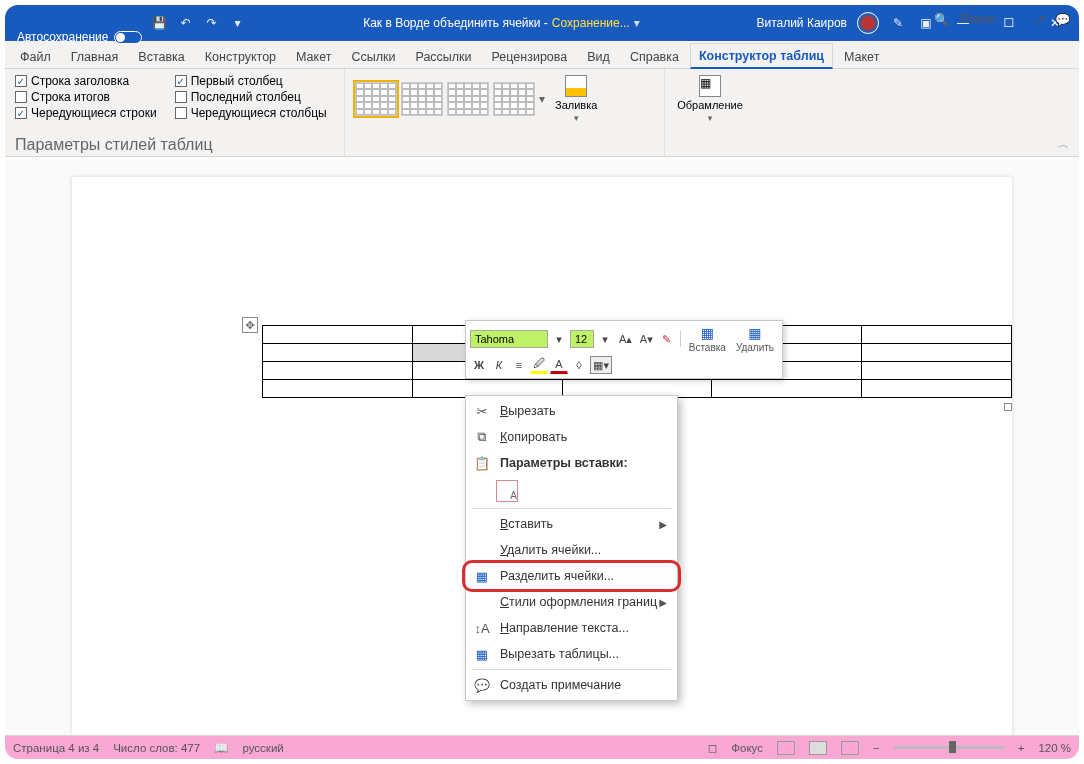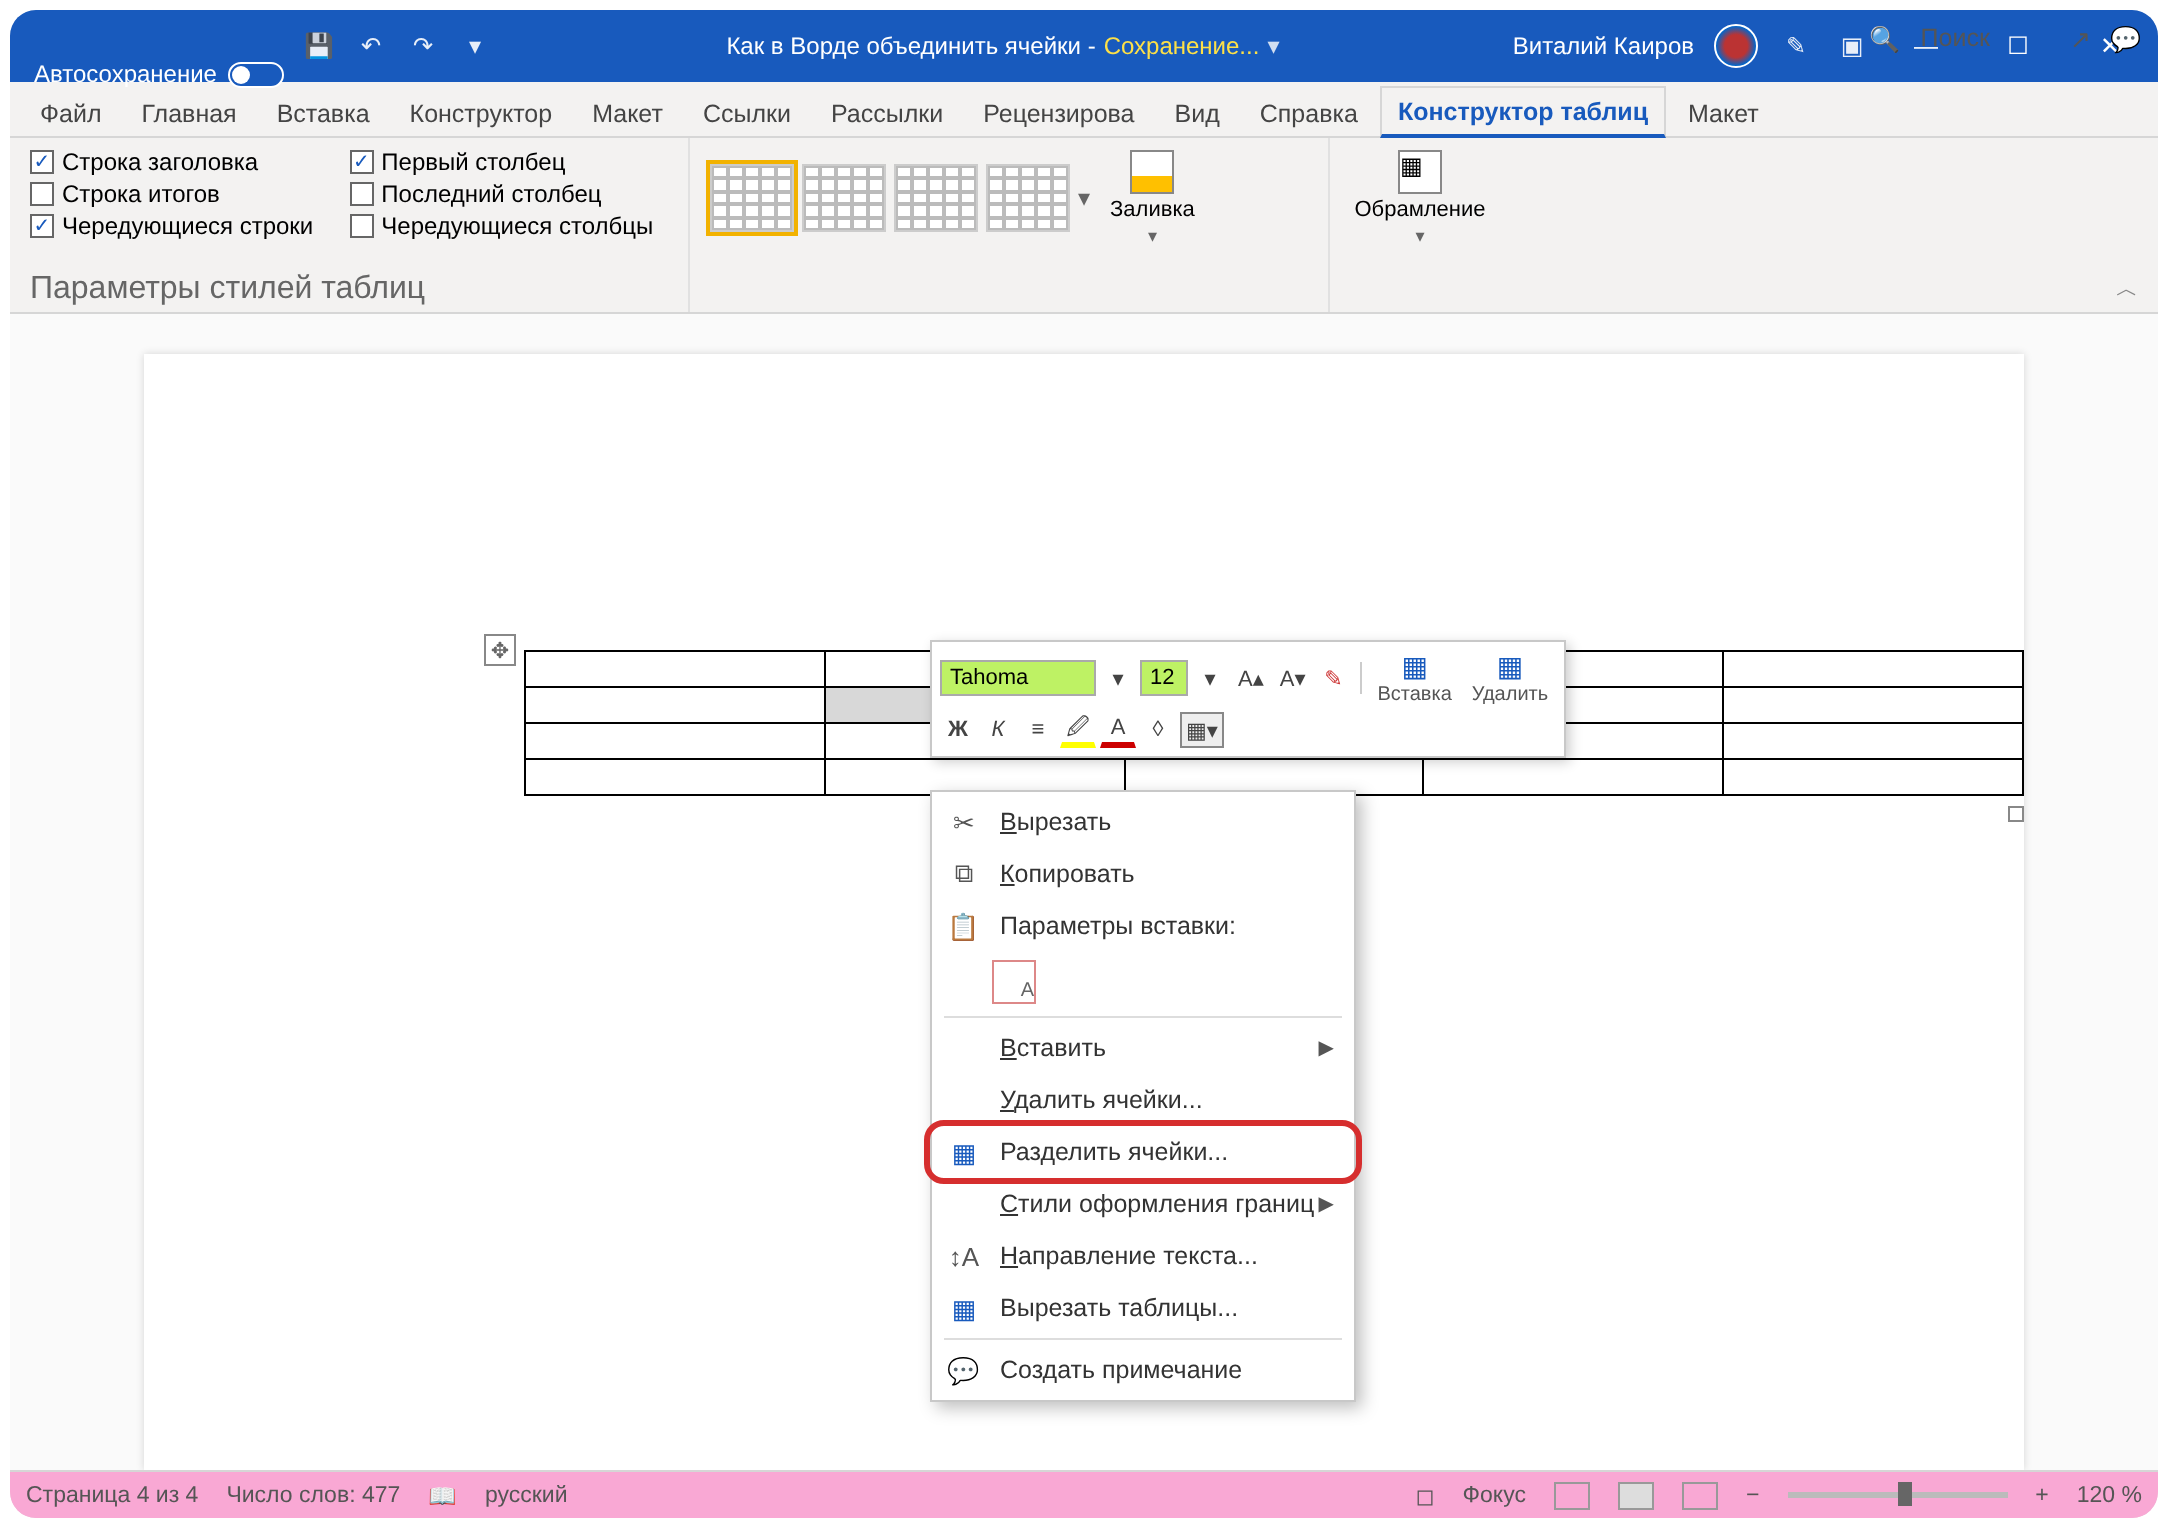--- a/index.html
+++ b/index.html
@@ -46,21 +46,21 @@
 .mt-row .mbtn { min-width:18px; height:18px; border:1px solid transparent; display:flex; align-items:center; justify-content:center; padding:0 2px; color:#444;}
 .mt-row .mbtn.sel { border:1px solid #888; background:#eee;}
 .mt-row .sep { width:1px; height:16px; background:#ccc; margin:0 2px;}
 .mt-row .lbl { font-size:10px; color:#555; text-align:center;}
 .mt-stack { display:flex; flex-direction:column; align-items:center; gap:1px; padding:0 4px;}
 .ctxmenu { position:absolute; left:460px; top:390px; width:213px; background:#fff; border:1px solid #c8c8c8; box-shadow:3px 3px 8px rgba(0,0,0,.25); font-size:12.5px; padding:2px 0;}
 .ctx-item { height:26px; display:flex; align-items:center; padding:0 10px 0 8px; gap:10px; color:#333; position:relative;}
 .ctx-item .ic { width:16px; height:16px; display:flex; align-items:center; justify-content:center; color:#555; font-size:13px;}
 .ctx-item .arrow { position:absolute; right:10px; color:#555; font-size:10px;}
 .ctx-sep { height:1px; background:#ddd; margin:2px 6px;}
-.ctx-bold { font-weight:400;}
+.ctx-bold { font-weight:700;}
 .ctx-icon-row { padding:4px 0 4px 30px;}
 .ctx-icon-row .pic{ width:22px; height:22px; border:1px solid #d88; display:flex; align-items:flex-end; justify-content:flex-end; font-size:10px; color:#666;}
 .ctx-hi { position:relative;}
 .ctx-hi::before { content:""; position:absolute; left:-4px; right:-4px; top:-3px; bottom:-3px; border:3px solid #d62e2e; border-radius:10px; pointer-events:none;}
 .statusbar { position:absolute; left:0; right:0; bottom:0; height:24px; background:#f9a8d4; border-top:1px solid #d6d6d6; display:flex; align-items:center; font-size:11.5px; color:#555; padding:0 8px; gap:14px;}
 .statusbar .spacer{flex:1;}
 .sb-ic { width:18px; height:14px; border:1px solid #999; display:inline-block;}
 .slider { width:110px; height:3px; background:#bbb; position:relative;}
 .slider .knob{ width:7px; height:12px; background:#666; position:absolute; left:55px; top:-5px;}
 .underline-first::first-letter { text-decoration: underline; }

